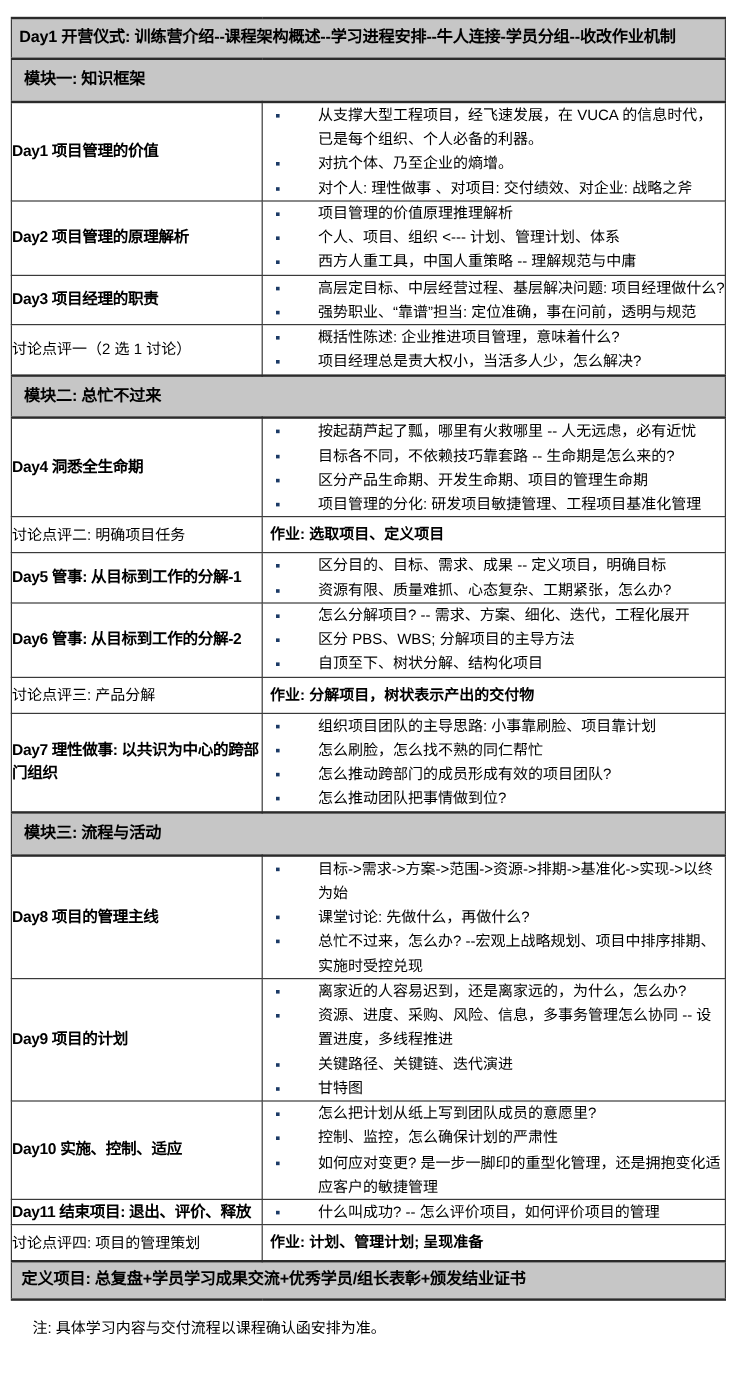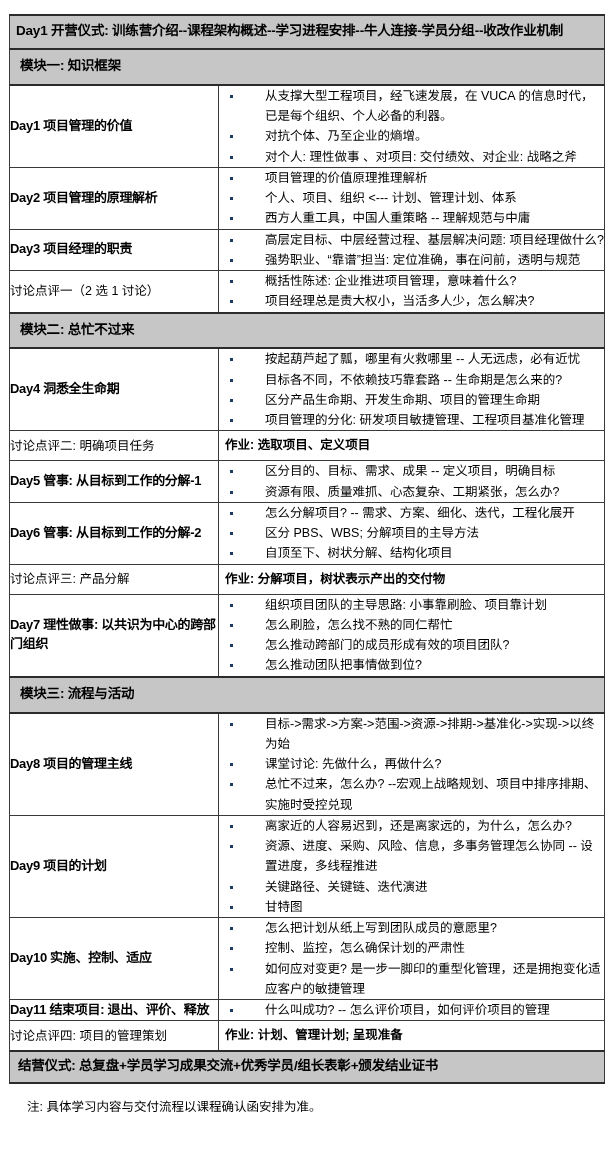--- a/index.html
+++ b/index.html
@@ -257,18 +257,18 @@
             </ul>
           </td>
         </tr>
         <tr>
           <td class="label plain">讨论点评四: 项目的管理策划</td>
           <td class="content plain-note">
             <p class="note-line">作业: 计划、管理计划; 呈现准备</p>
           </td>
         </tr>
         <tr class="banner">
-          <td colspan="2">结营仪式: 总复盘+学员学习成果交流+优秀学员/组长表彰+颁发结业证书</td>
+          <td colspan="2">定义项目: 总复盘+学员学习成果交流+优秀学员/组长表彰+颁发结业证书</td>
         </tr>
       </tbody>
   </table>
   <div class="footnote">注: 具体学习内容与交付流程以课程确认函安排为准。</div>
 </div>
 
 </body></html>

